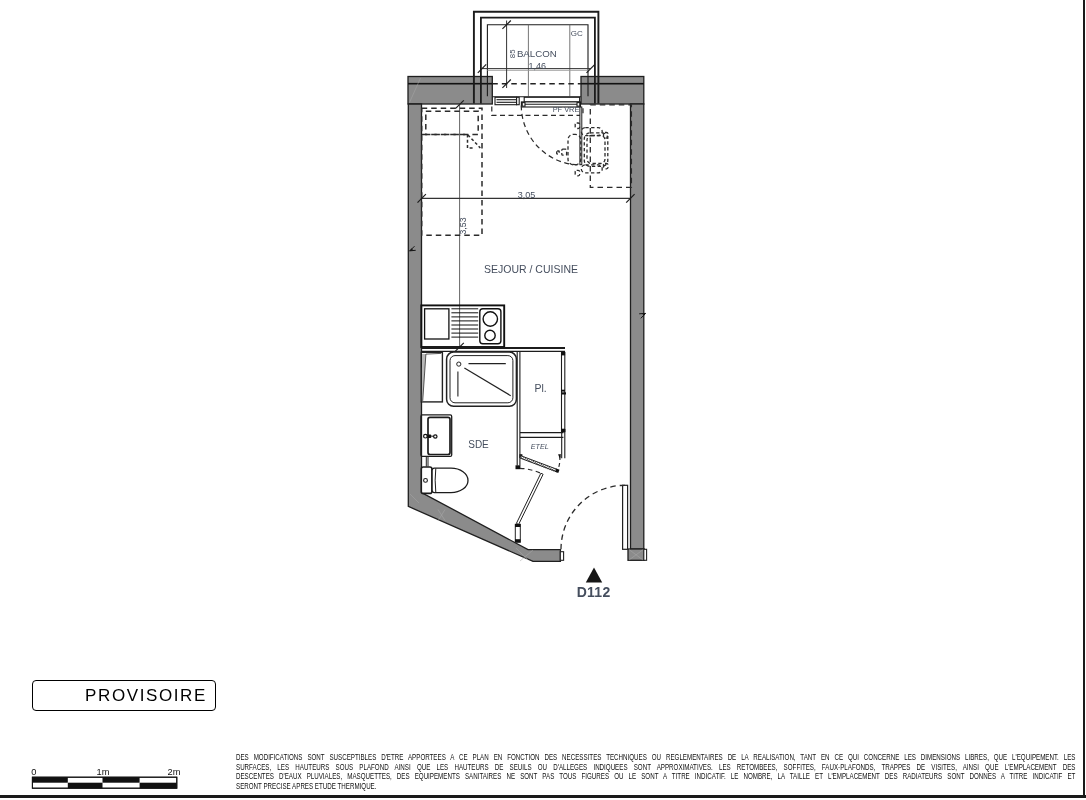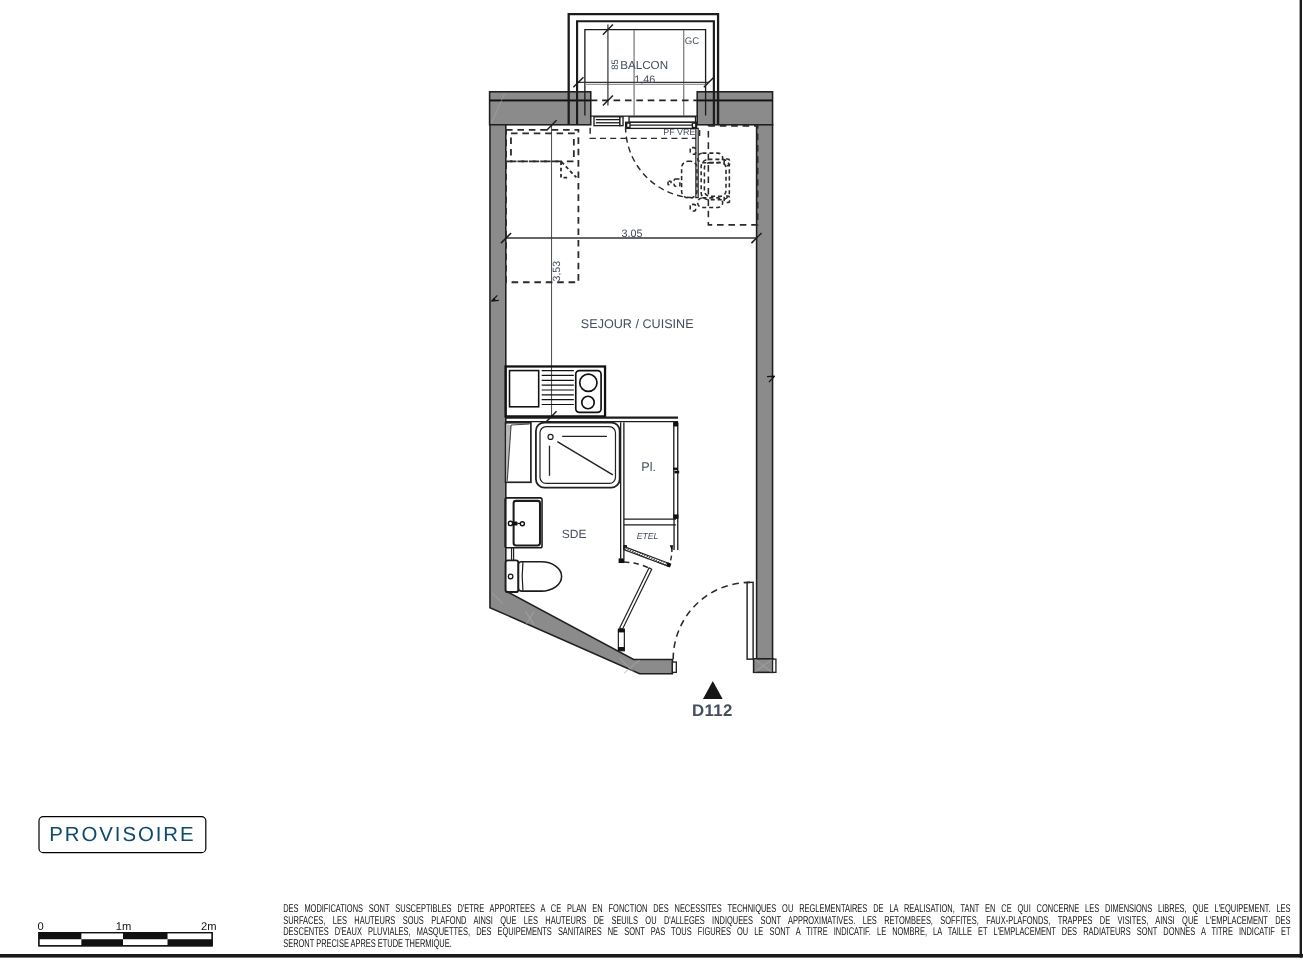--- a/index.html
+++ b/index.html
@@ -1,20 +1,20 @@
 <!DOCTYPE html>
 <html><head>
 <meta charset="utf-8">
 <style>
 html,body{margin:0;padding:0;background:#fff;}
 body{width:1086px;height:800px;overflow:hidden;font-family:"Liberation Sans",sans-serif;}
 #page{position:relative;width:1086px;height:800px;}
 #plan{position:absolute;left:0;top:0;}
 #prov{position:absolute;left:32px;top:680px;width:138px;height:29px;border:1.8px solid #000;border-radius:4px;
-  display:flex;align-items:center;justify-content:center;font-size:17px;letter-spacing:1.6px;color:#0c4a6e;}
+  display:flex;align-items:center;justify-content:center;font-size:17px;letter-spacing:1.6px;color:#000000;padding-left:44px;}
 #disc{position:absolute;left:236px;top:751.8px;width:1270px;transform:scaleX(0.662);transform-origin:0 0;
   font-size:9.4px;line-height:9.85px;color:#101010;}
 #disc div{text-align:justify;text-align-last:justify;white-space:nowrap;width:1268px;}
 #disc div.last{text-align:left;text-align-last:left;}
 #botline{position:absolute;left:0;top:795.4px;width:1086px;height:2.2px;background:#1a1a1a;}
 #rightline{position:absolute;left:1083.2px;top:0;width:1.7px;height:797.6px;background:#1a1a1a;}
 </style>
 </head>
 <body>
 <div id="page">

